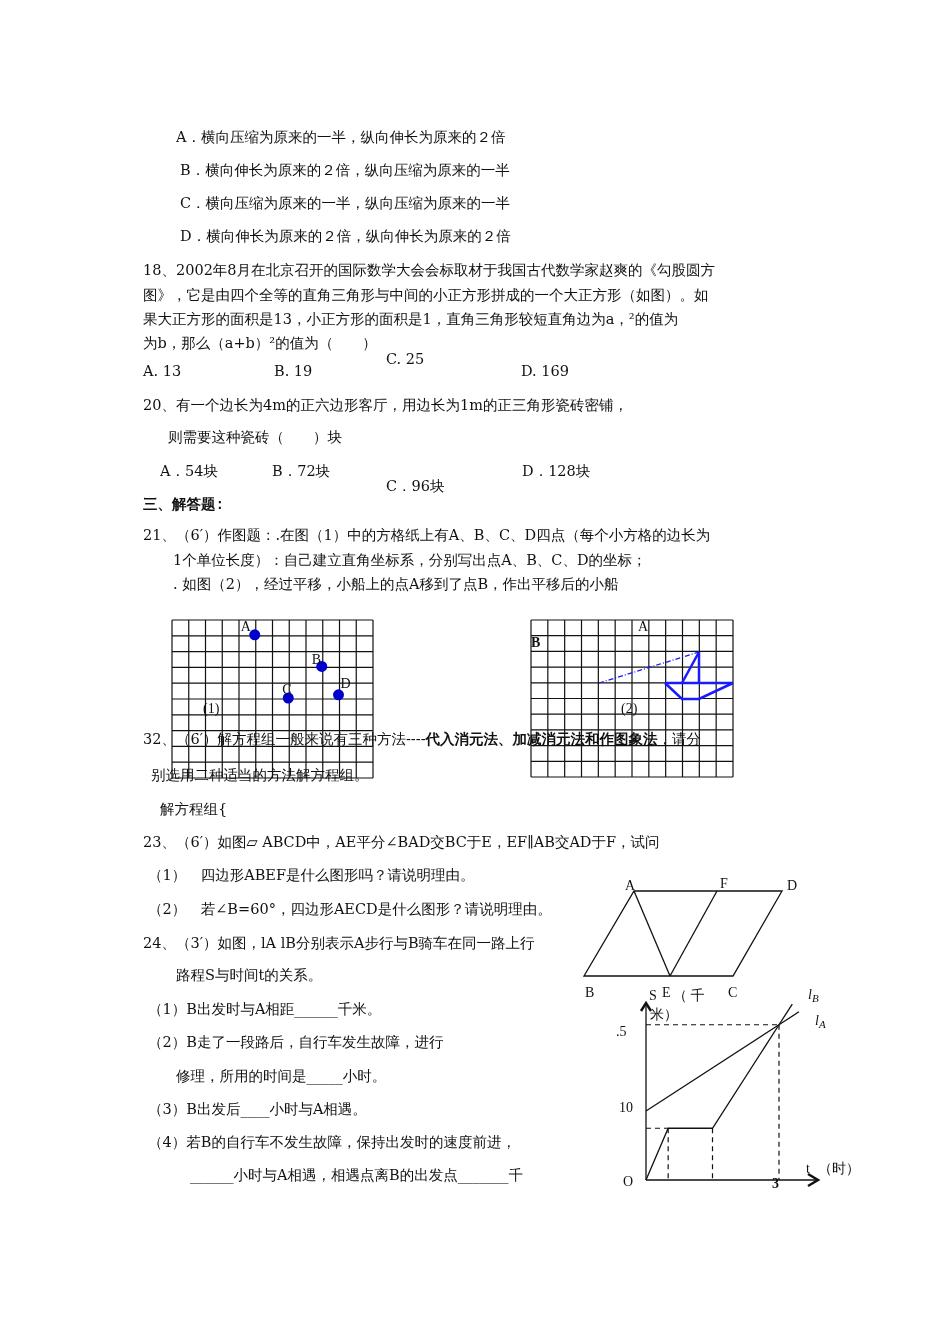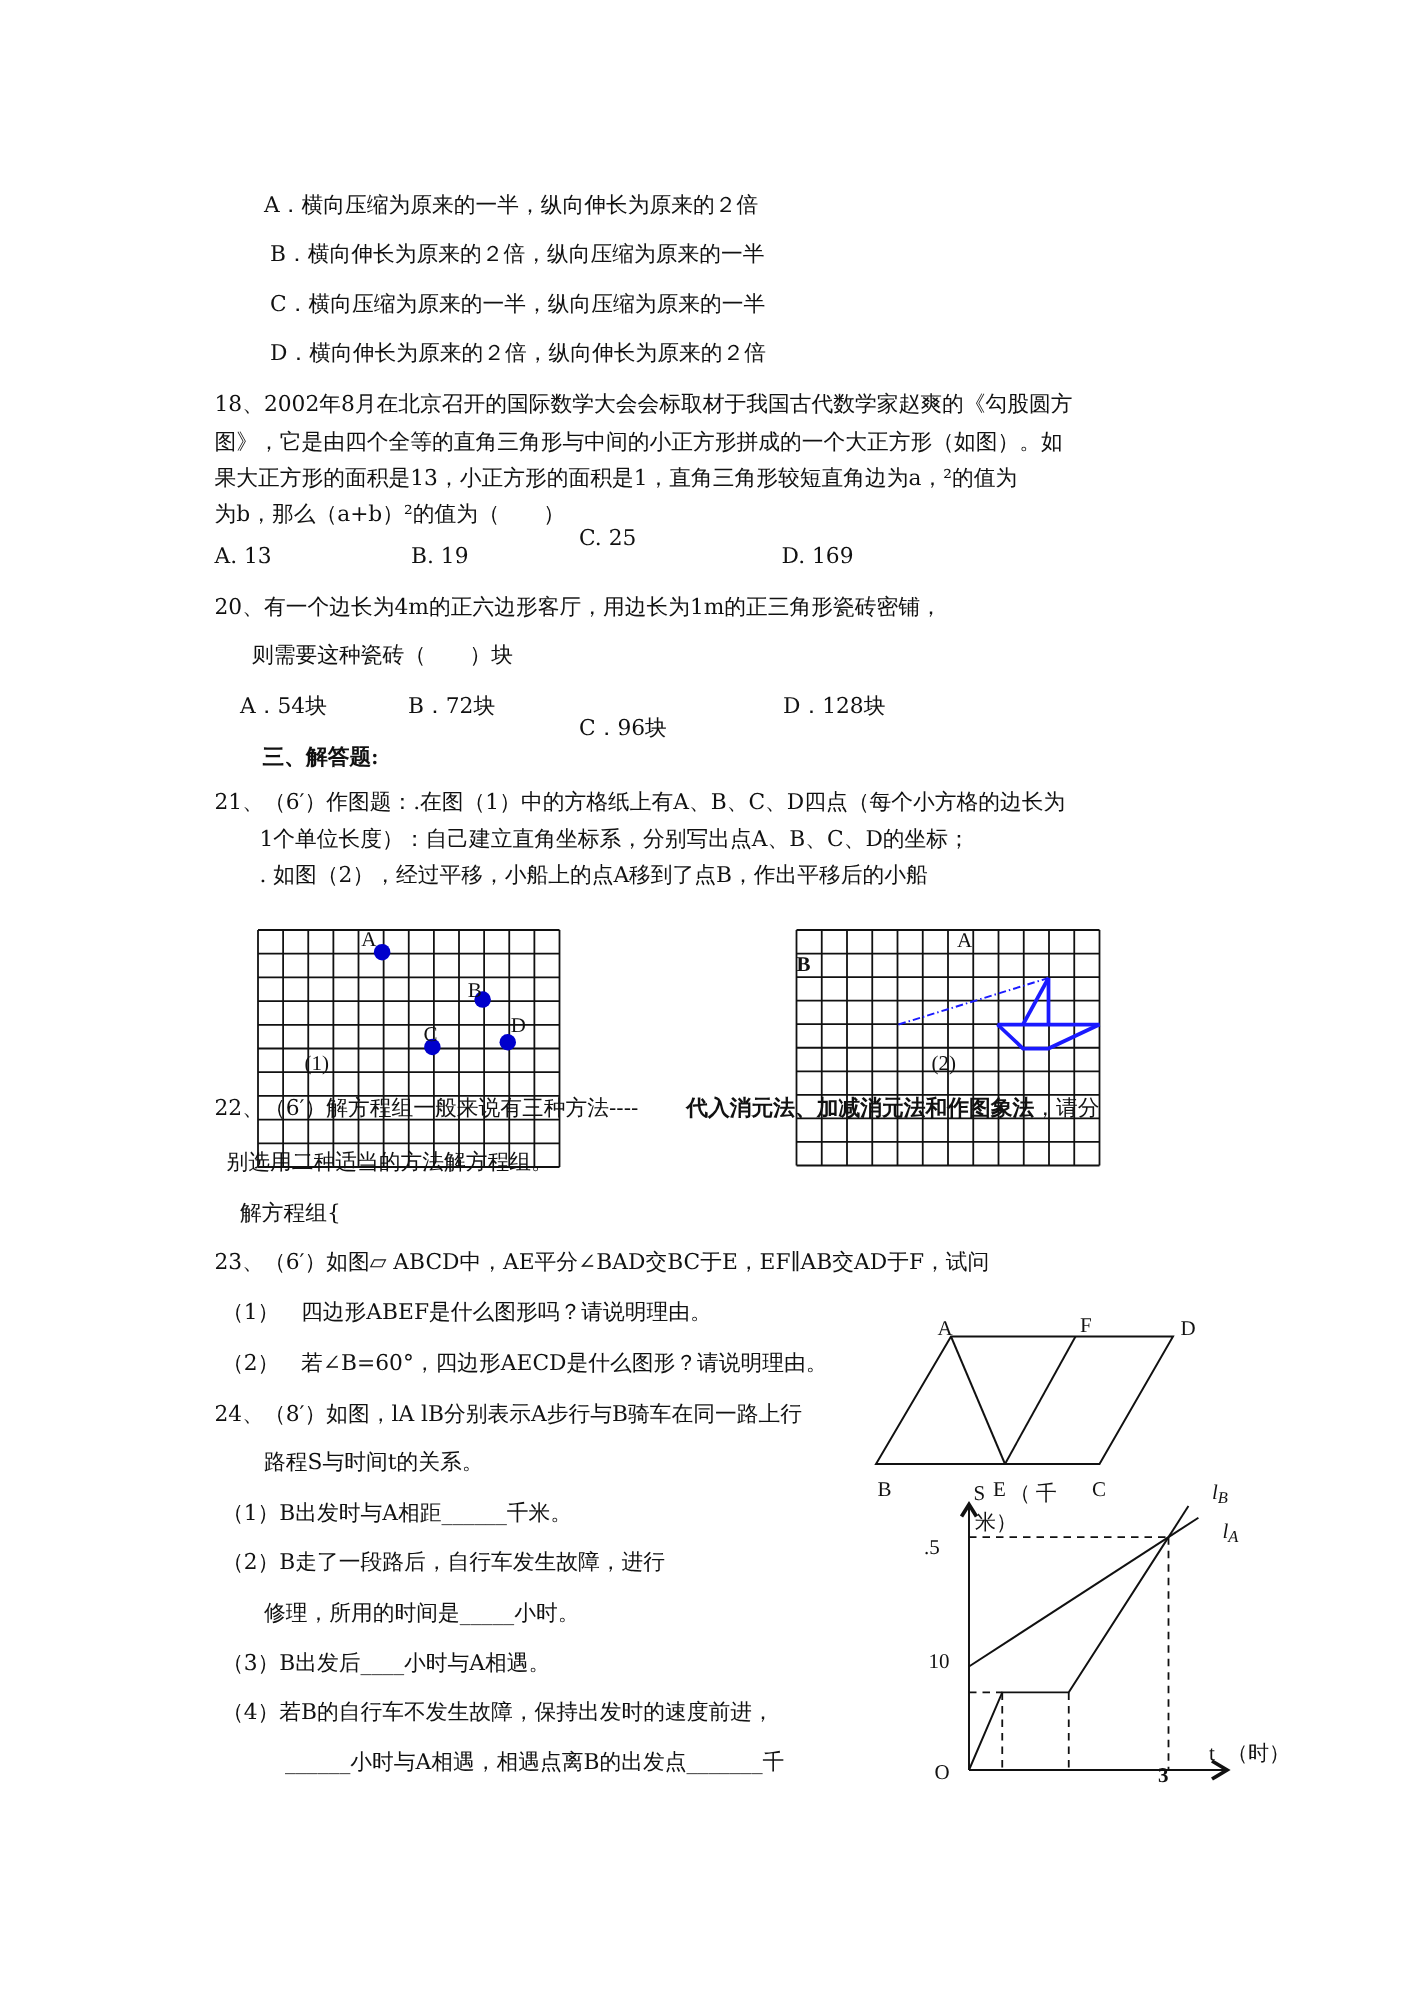--- a/index.html
+++ b/index.html
@@ -1,19 +1,19 @@
 <!DOCTYPE html>
 <html><head>
 <meta charset="utf-8">
 <style>
   html, body { margin:0; padding:0; background:#ffffff; }
   body { width:950px; height:1344px; position:relative; overflow:hidden;
          font-family:"DejaVu Serif", serif; color:#111; font-size:14.5px; }
   .t { position:absolute; white-space:nowrap; line-height:18px; }
-  .bold-sans { font-family:Liberation Serif, serif; font-weight:bold;margin-left:32px; }
+  .bold-sans { font-family:Liberation Mono, monospace; font-weight:bold; }
   svg { position:absolute; overflow:visible; }
   .lbl { font-family:"Liberation Serif", serif; font-size:14px; fill:#111; }
   .lbl-s { font-family:"Liberation Serif", serif; font-size:11px; fill:#111; }
 </style>
 </head>
 <body>
 
 <div class="t" style="left:176px;top:128px">A．横向压缩为原来的一半，纵向伸长为原来的２倍</div>
 <div class="t" style="left:180px;top:161px">B．横向伸长为原来的２倍，纵向压缩为原来的一半</div>
 <div class="t" style="left:180px;top:194px">C．横向压缩为原来的一半，纵向压缩为原来的一半</div>
@@ -114,21 +114,21 @@
   <g stroke="#1a1aff" stroke-width="2.5" fill="none">
     <polyline points="665,683 699,683 733,683"></polyline>
     <polyline points="665,683 682,699 699,699 733,683"></polyline>
     <line x1="699" y1="652" x2="699" y2="683"></line>
     <line x1="699" y1="652" x2="682" y2="683"></line>
   </g>
   <text class="lbl" x="621" y="713">(2)</text>
 </svg>
 
 <div class="t" style="left:143px;top:730px">
-  <span>22、（6′）解方程组一般来说有三种方法----</span><span class="bold-sans">代入消元法、加减消元法和作图象法</span><span>，请分</span>
+  <span>32、（6′）解方程组一般来说有三种方法----</span><span class="bold-sans">代入消元法、加减消元法和作图象法</span><span>，请分</span>
 </div>
 <div class="t" style="left:151px;top:766px">别选用二种适当的方法解方程组。</div>
 <div class="t" style="left:160px;top:800px">解方程组{</div>
 
 <div class="t" style="left:143px;top:833px">23、（6′）如图▱ ABCD中，AE平分∠BAD交BC于E，EF∥AB交AD于F，试问</div>
 <div class="t" style="left:148px;top:866px">（1）　四边形ABEF是什么图形吗？请说明理由。</div>
 <div class="t" style="left:148px;top:900px">（2）　若∠B=60°，四边形AECD是什么图形？请说明理由。</div>
 
 <svg style="left:0;top:0" width="950" height="1344">
   <g stroke="#111" stroke-width="1.3" fill="none">
@@ -137,21 +137,21 @@
     <line x1="717" y1="891" x2="670" y2="976"></line>
   </g>
   <text class="lbl" x="625" y="890">A</text>
   <text class="lbl" x="720" y="888">F</text>
   <text class="lbl" x="787" y="890">D</text>
   <text class="lbl" x="585" y="997">B</text>
   <text class="lbl" x="662" y="997">E</text>
   <text class="lbl" x="728" y="997">C</text>
 </svg>
 
-<div class="t" style="left:143px;top:934px">24、（8′）如图，lA lB分别表示A步行与B骑车在同一路上行</div>
+<div class="t" style="left:143px;top:934px">24、（3′）如图，lA lB分别表示A步行与B骑车在同一路上行</div>
 <div class="t" style="left:176px;top:966px">路程S与时间t的关系。</div>
 <div class="t" style="left:148px;top:1000px">（1）B出发时与A相距______千米。</div>
 <div class="t" style="left:148px;top:1033px">（2）B走了一段路后，自行车发生故障，进行</div>
 <div class="t" style="left:176px;top:1067px">修理，所用的时间是_____小时。</div>
 <div class="t" style="left:148px;top:1100px">（3）B出发后____小时与A相遇。</div>
 <div class="t" style="left:148px;top:1133px">（4）若B的自行车不发生故障，保持出发时的速度前进，</div>
 <div class="t" style="left:190px;top:1166px">______小时与A相遇，相遇点离B的出发点_______千</div>
 
 <svg id="graph" style="left:0;top:0" width="950" height="1344">
   <g id="graph-axes">

